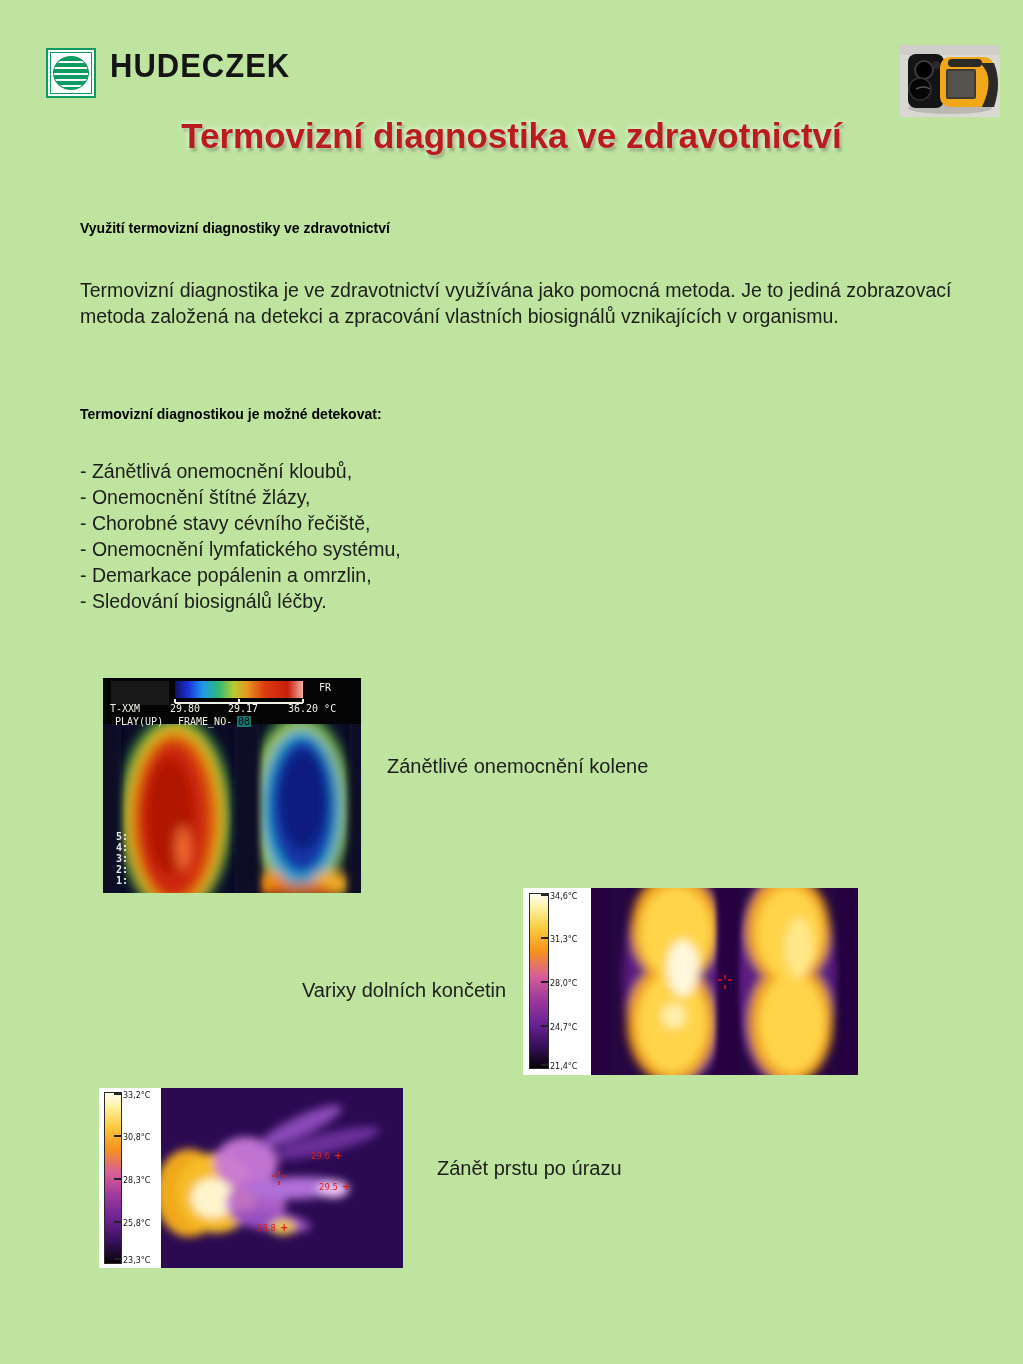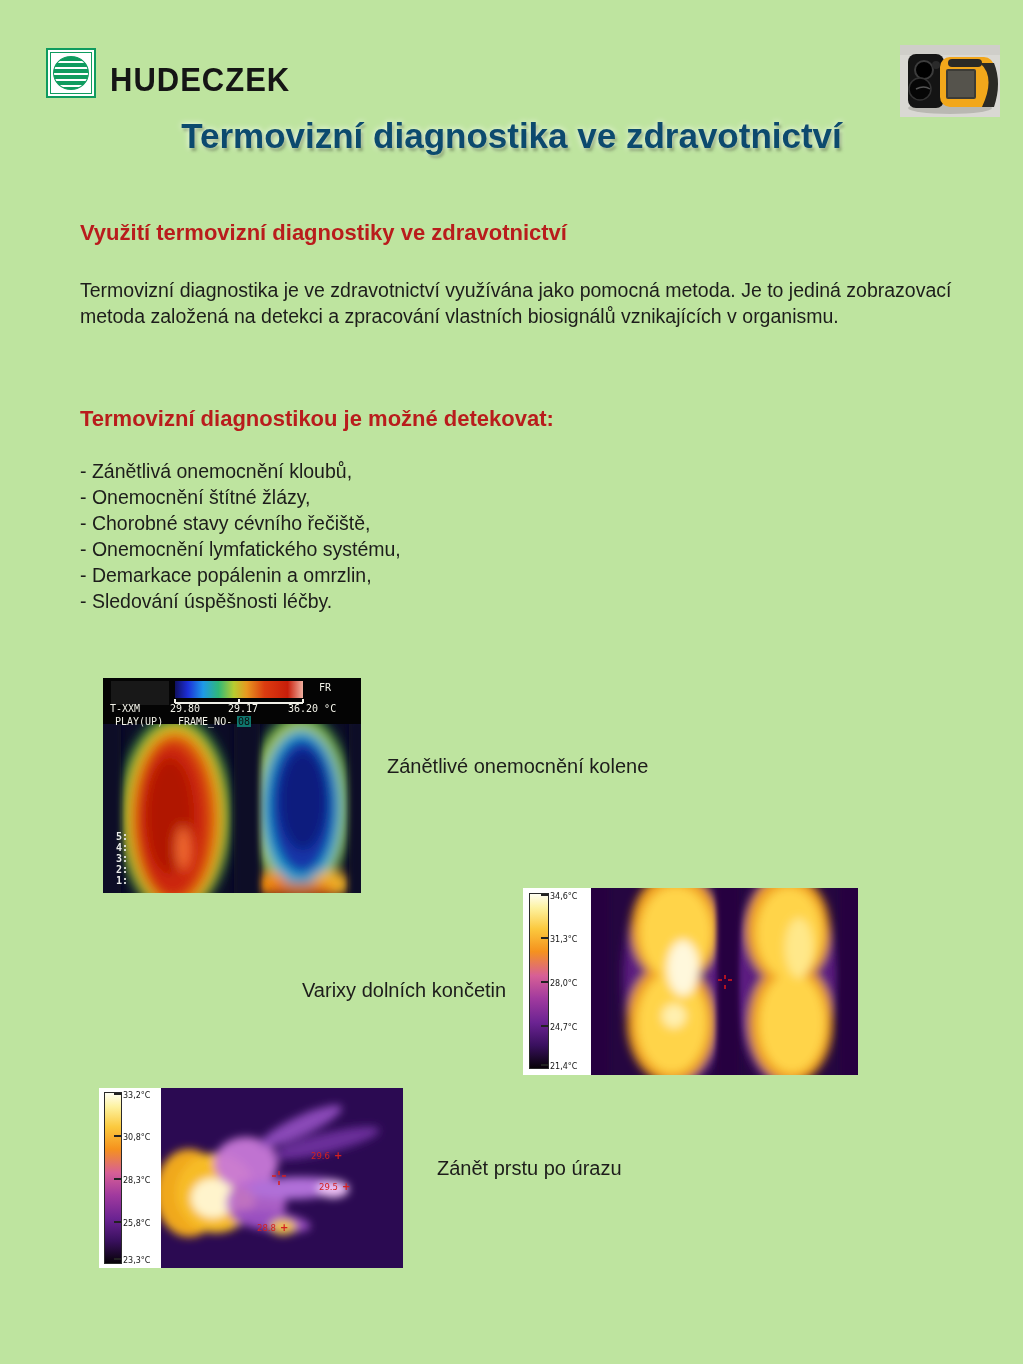--- a/index.html
+++ b/index.html
@@ -1,33 +1,33 @@
 <!DOCTYPE html>
 <html><head>
 <meta charset="utf-8">
 <style>
   html,body{margin:0;padding:0;}
   body{font-family:"Liberation Sans",sans-serif;background:#bee49f;}
   .page{position:relative;width:1023px;height:1364px;overflow:hidden;background:#bee49f;color:#1d1d1b;}
 
   
-  .logo{position:absolute;left:22px;top:48px;display:flex;align-items:flex-end;gap:14px;padding-left:24px;}
+  .logo{position:absolute;left:22px;top:48px;display:flex;align-items:flex-start;gap:14px;padding-left:24px;}
   .logo-icon{width:46px;height:46px;background:#fff;border:2px solid #0f9b5f;
     box-shadow:inset 0 0 0 2px #fff, inset 0 0 0 3px #0f9b5f;
     display:flex;align-items:center;justify-content:center;}
   .logo-globe{width:34px;height:32px;border-radius:50%;border:1px solid #0f9b5f;
     background:repeating-linear-gradient(180deg,#0f9b5f 0 4px,#ffffff 4px 6px);}
   .brand{font-weight:900;font-size:31px;letter-spacing:1px;color:#151515;transform:scaleY(1.08);}
 
   .camera-photo{position:absolute;left:900px;top:45px;width:100px;height:72px;}
 
-  .title{position:absolute;left:0;right:0;top:116px;text-align:center;font-size:35px;font-weight:700;color:#0c4a6e;
+  .title{position:absolute;left:0;right:0;top:116px;text-align:center;font-size:35px;font-weight:700;color:#b91c1c;
     text-shadow:0 0 6px rgba(255,255,255,0.9), 2px 3px 3px rgba(70,95,45,0.55);}
 
-  .h2{position:absolute;font-size:22px;font-weight:700;color:#b91c1c;}
+  .h2{position:absolute;font-size:14px;font-weight:700;color:#000000;}
   .para{position:absolute;left:80px;top:278px;width:895px;font-size:19.5px;line-height:1.33;color:#1d1d1b;}
   .detect-list{position:absolute;left:80px;top:458px;margin:0;padding:0;list-style:none;font-size:19.5px;line-height:26px;color:#1d1d1b;}
 
   .figure{position:absolute;}
   .caption{position:absolute;font-size:20px;color:#1d1d1b;white-space:nowrap;}
 
   
   .osd{position:absolute;font-family:"DejaVu Sans Mono",monospace;font-size:10px;color:#f2f2e8;white-space:pre;}
   .osd-frame{background:#0f766e;color:#0c0c0c;padding:0 1px;}
   .marks{position:absolute;left:13px;top:153px;font-family:"DejaVu Sans Mono",monospace;font-size:10px;font-weight:bold;
@@ -78,21 +78,21 @@
   <div class="h2" style="left:80px;top:220px;">Využití termovizní diagnostiky ve zdravotnictví</div>
   <div class="para">Termovizní diagnostika je ve zdravotnictví využívána jako pomocná metoda. Je to jediná zobrazovací metoda založená na detekci a zpracování vlastních biosignálů vznikajících v organismu.</div>
 
   <div class="h2" style="left:80px;top:406px;">Termovizní diagnostikou je možné detekovat:</div>
   <ul class="detect-list">
     <li>- Zánětlivá onemocnění kloubů,</li>
     <li>- Onemocnění štítné žlázy,</li>
     <li>- Chorobné stavy cévního řečiště,</li>
     <li>- Onemocnění lymfatického systému,</li>
     <li>- Demarkace popálenin a omrzlin,</li>
-    <li>- Sledování úspěšnosti léčby.</li>
+    <li>- Sledování biosignálů léčby.</li>
   </ul>
 
   <div class="figure" style="left:103px;top:678px;width:258px;height:215px;">
     <svg width="258" height="215" viewBox="0 0 258 215">
       <defs>
         <linearGradient id="g-rainbow" x1="0" y1="0" x2="1" y2="0">
           <stop offset="0" stop-color="#101060"></stop>
             <stop offset="0.10" stop-color="#1c2fd8"></stop>
           <stop offset="0.22" stop-color="#1e9ae8"></stop>
             <stop offset="0.34" stop-color="#30b878"></stop>

